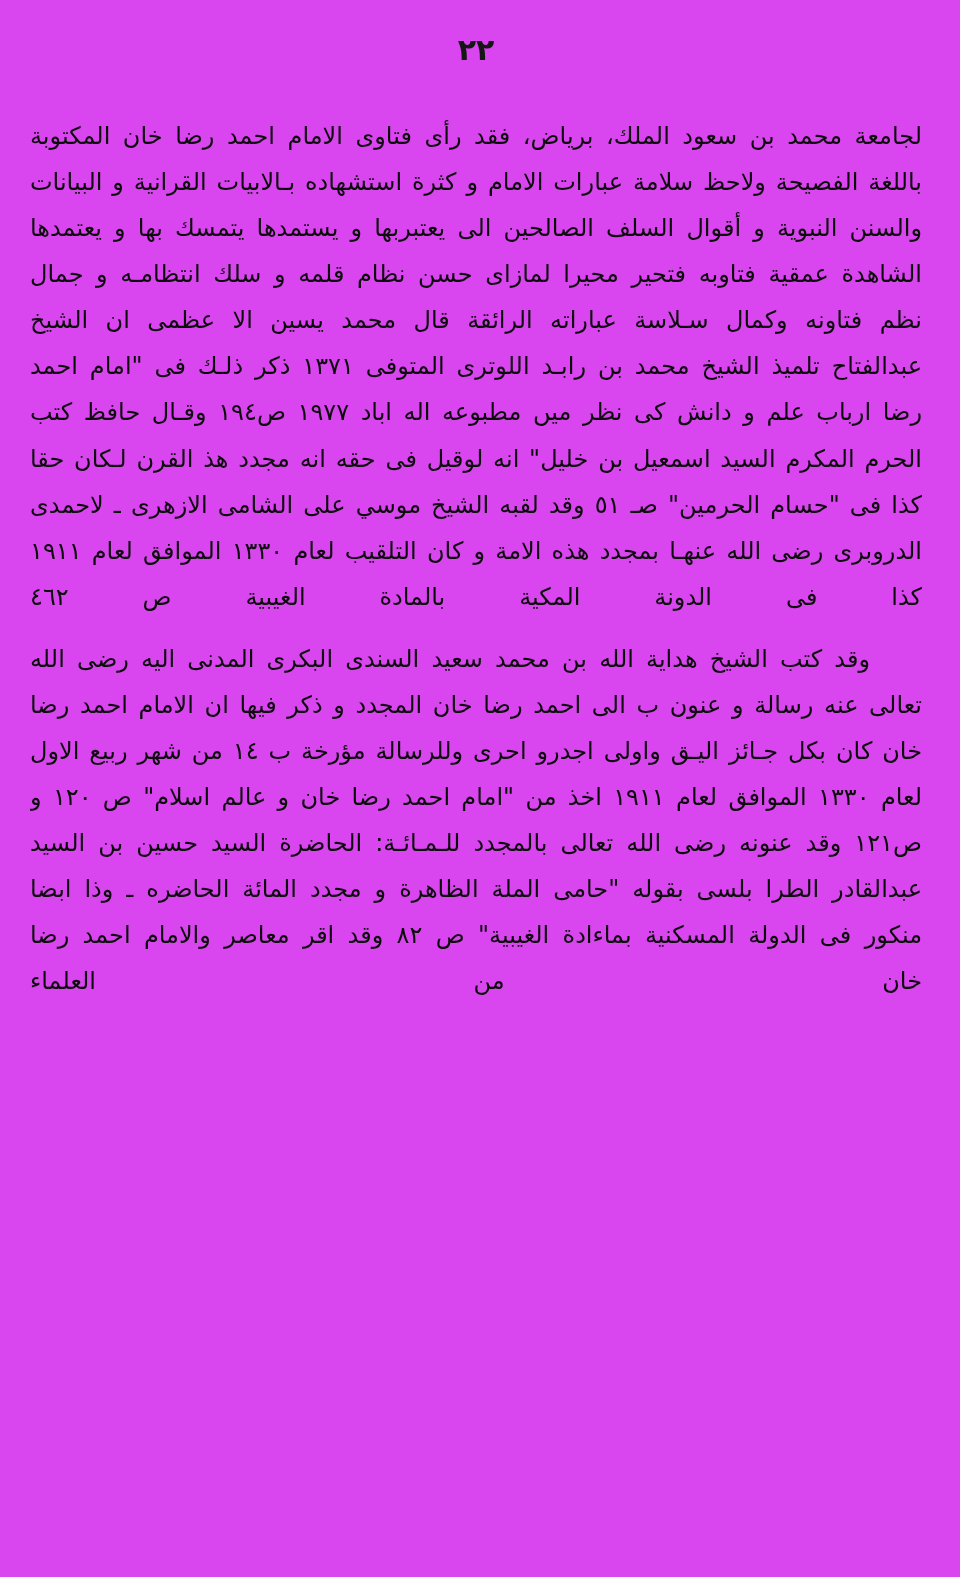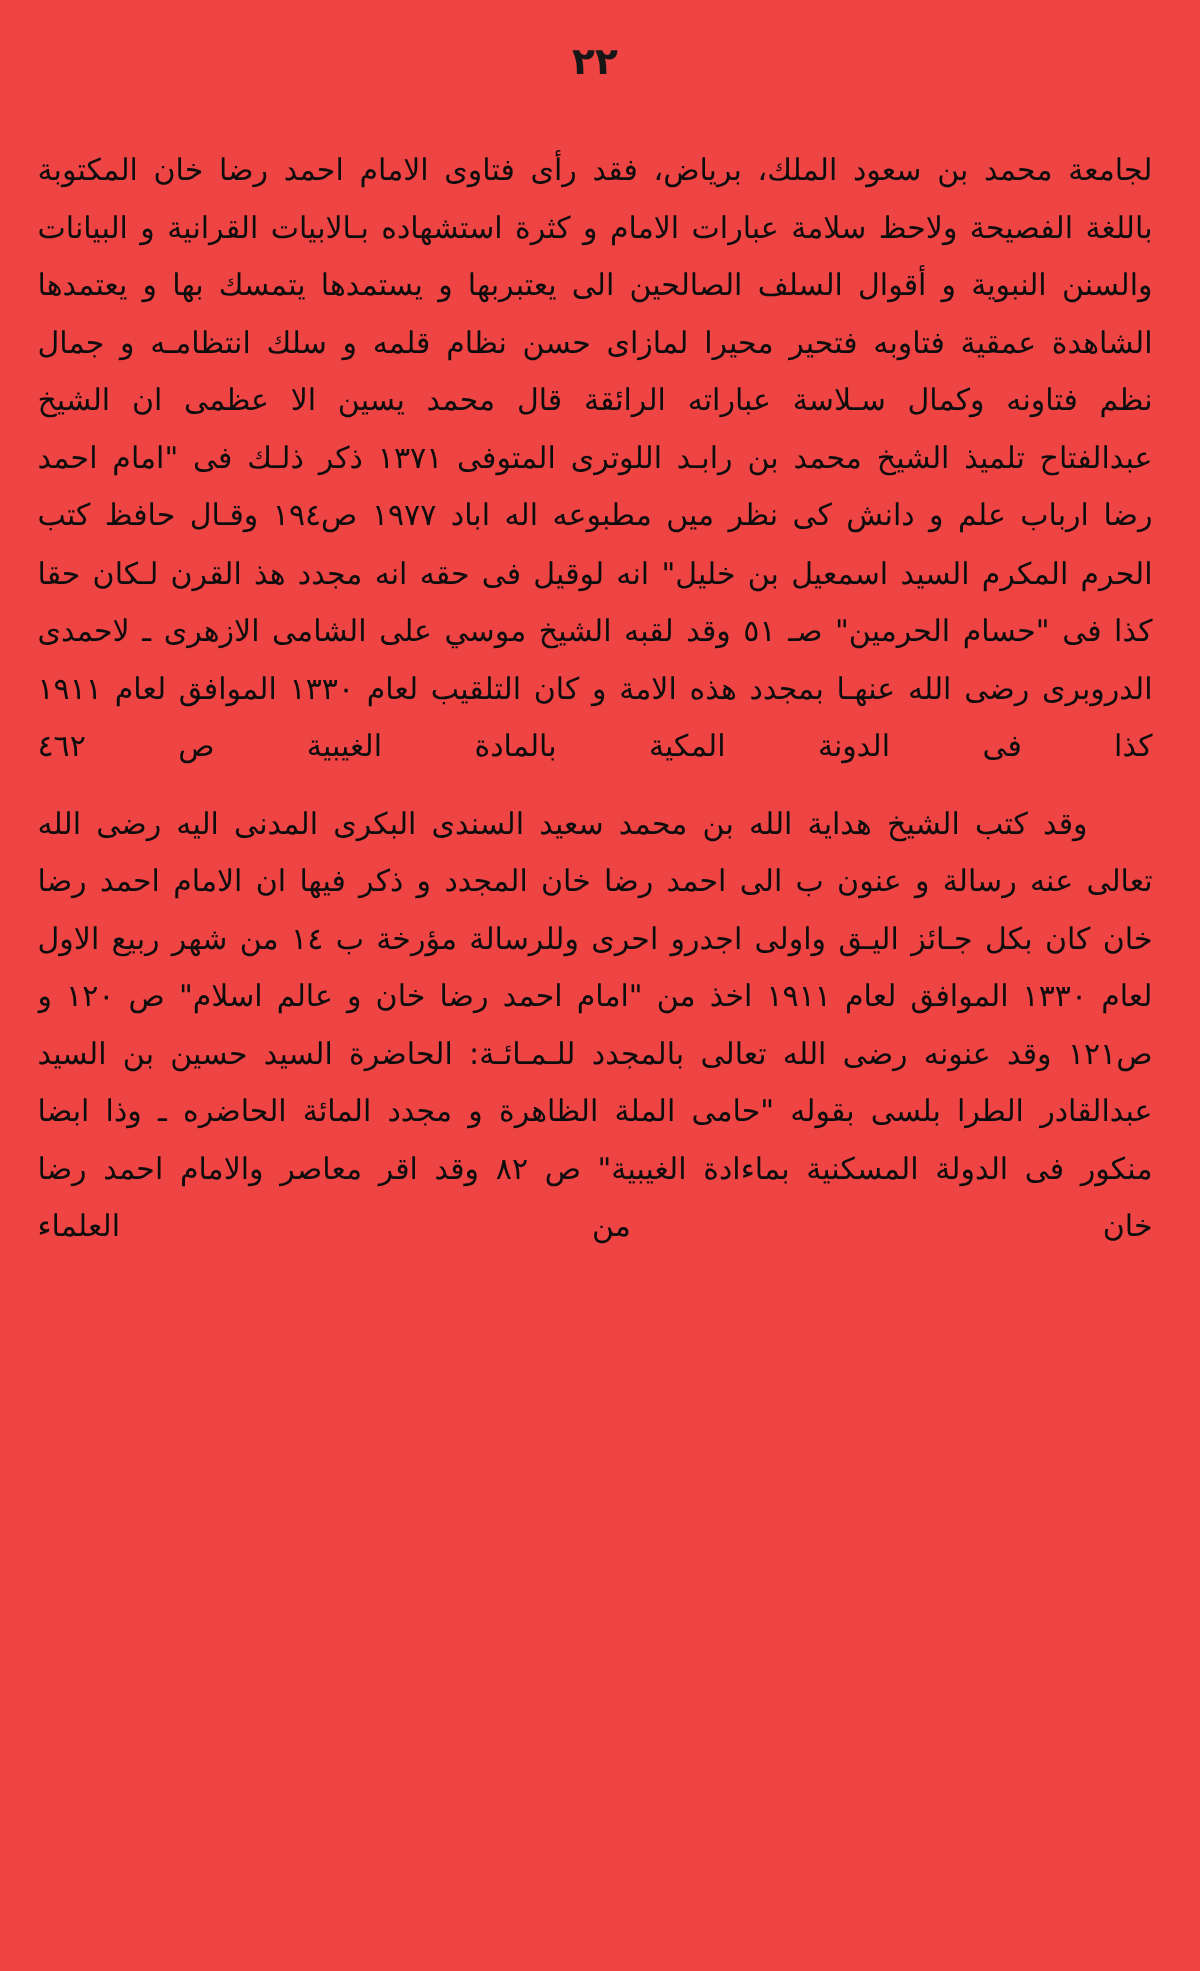--- a/index.html
+++ b/index.html
@@ -14,21 +14,21 @@
     font-family: "DejaVu Sans", sans-serif;
     color: #111111;
     overflow: hidden;
   }
   .page {
     width: 960px;
     height: 1577px;
     box-sizing: border-box;
     padding: 22px 38px 0 30px;
     position: relative;
-    background: #ef4444;
+    background: #d946ef;
   }
   .page-number {
     text-align: center;
     font-size: 30px;
     letter-spacing: 1px;
     color: #161616;
     margin: 10px 0 46px 0;
     font-family: "DejaVu Sans", sans-serif;
     font-weight: 600;
   }

